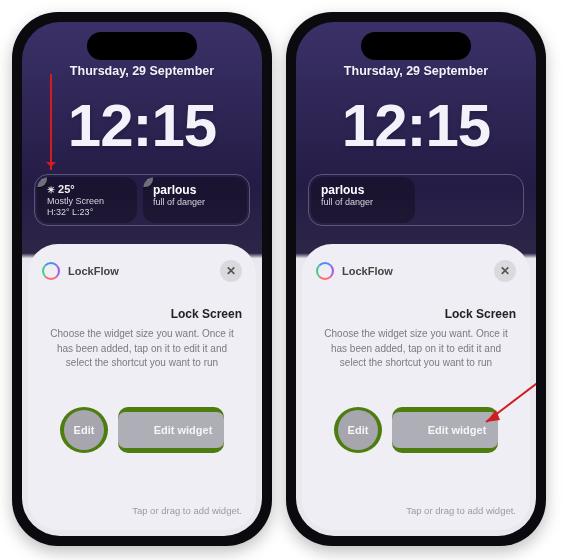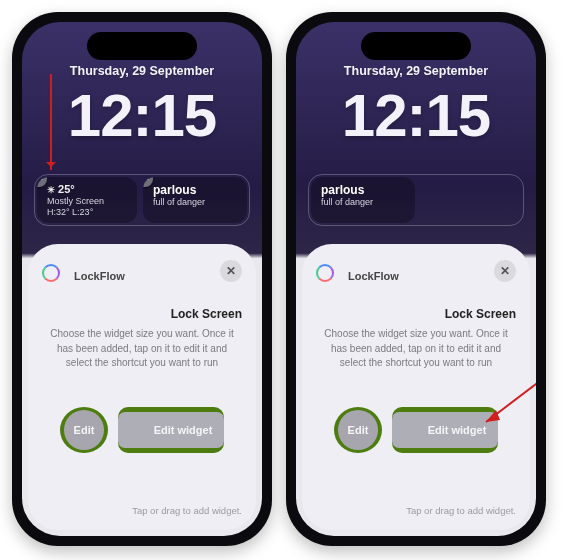--- a/index.html
+++ b/index.html
@@ -59,21 +59,21 @@
   }
   .date {
     font-size: 12.5px;
     font-weight: 600;
     text-shadow: 0 1px 2px rgba(0,0,0,.3);
   }
   .time {
     font-size: 60px;
     font-weight: 700;
     line-height: 1;
-    margin-top: 8px;
+    margin-top: 18px;
     letter-spacing: -1px;
     text-shadow: 0 2px 4px rgba(0,0,0,.25);
   }
   
   .widget-row {
     position: absolute;
     top: 152px;
     left: 12px;
     right: 12px;
     height: 52px;
@@ -126,22 +126,22 @@
     bottom: 6px;
     background: #efeef4;
     border-radius: 30px 30px 30px 30px;
     padding: 16px 14px 8px;
     box-sizing: border-box;
     display: flex;
     flex-direction: column;
   }
   .sheet-head {
     display: flex;
-    align-items: flex-end;
-    gap: 14px;
+    align-items: center;
+    gap: 8px;
     margin-bottom: 10px;
   }
   .lf-icon {
     width: 18px;
     height: 18px;
     border: 2px solid;
     border-radius: 50%;
     border-color: #4b8bf7 #a259ef #ff6b6b #48c98f;
     box-sizing: border-box;
   }

